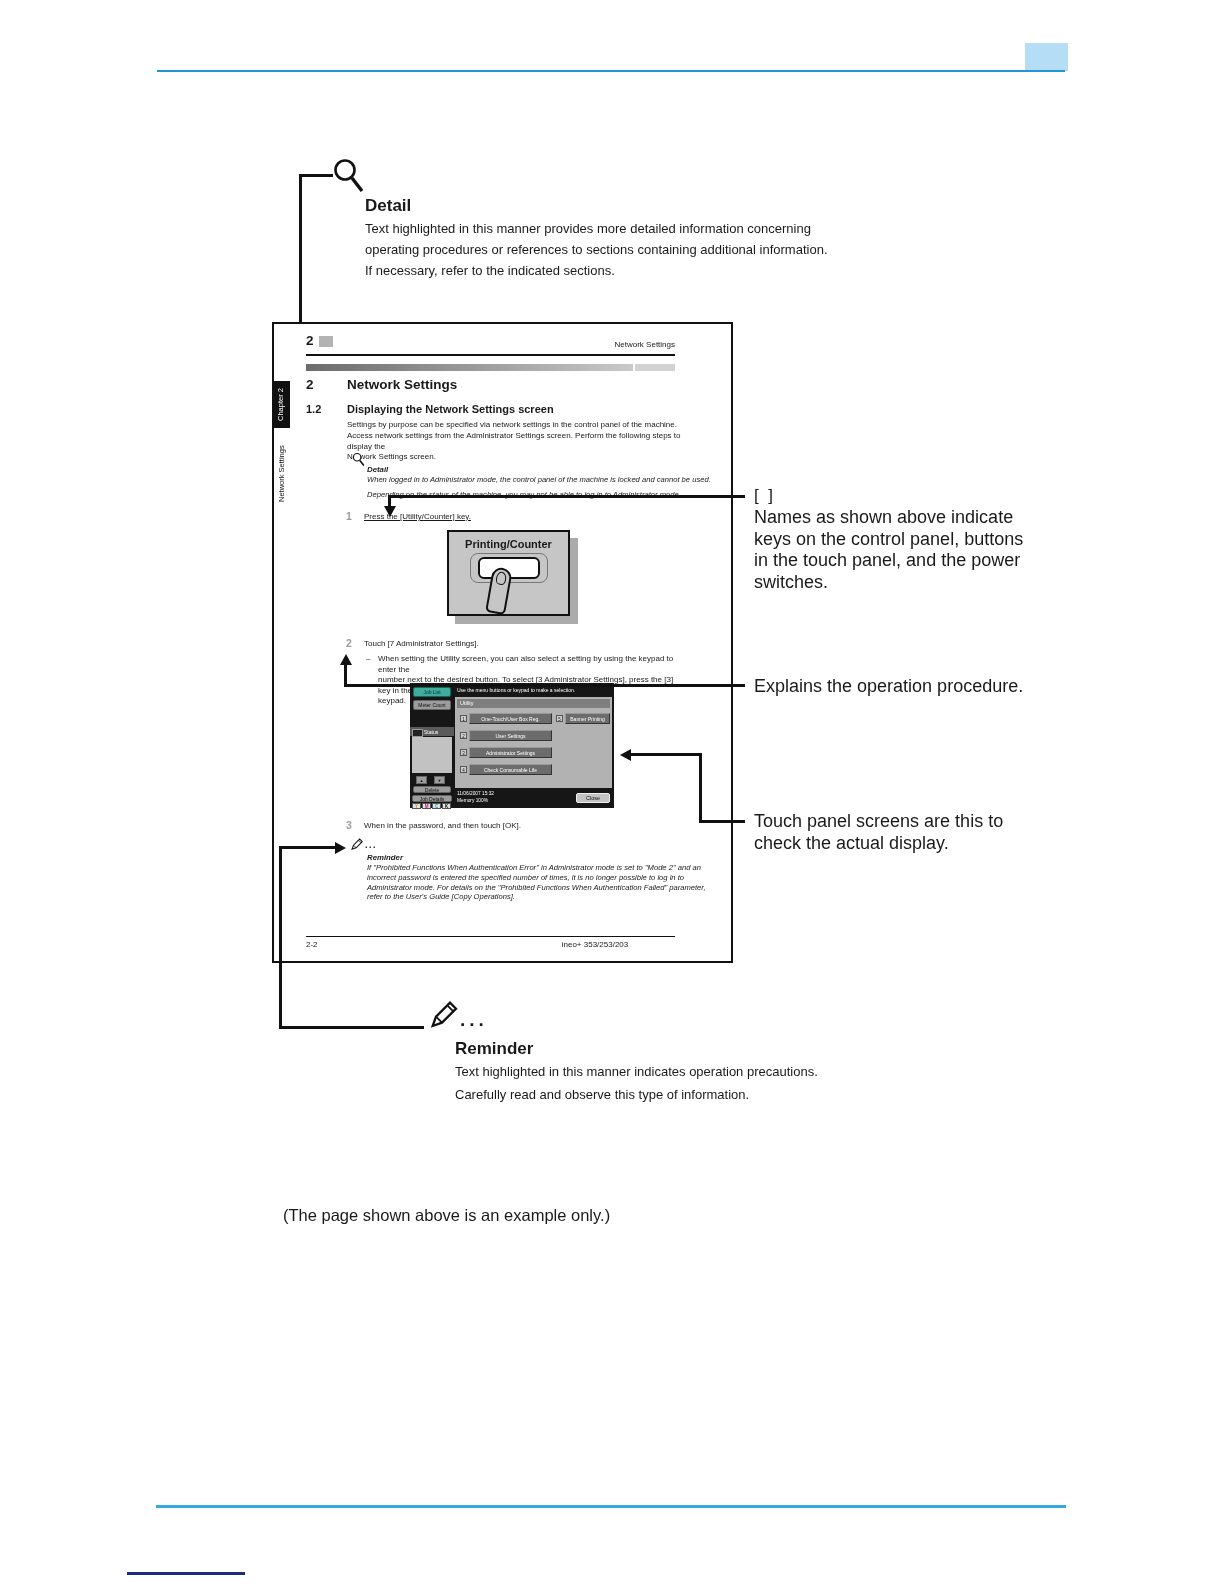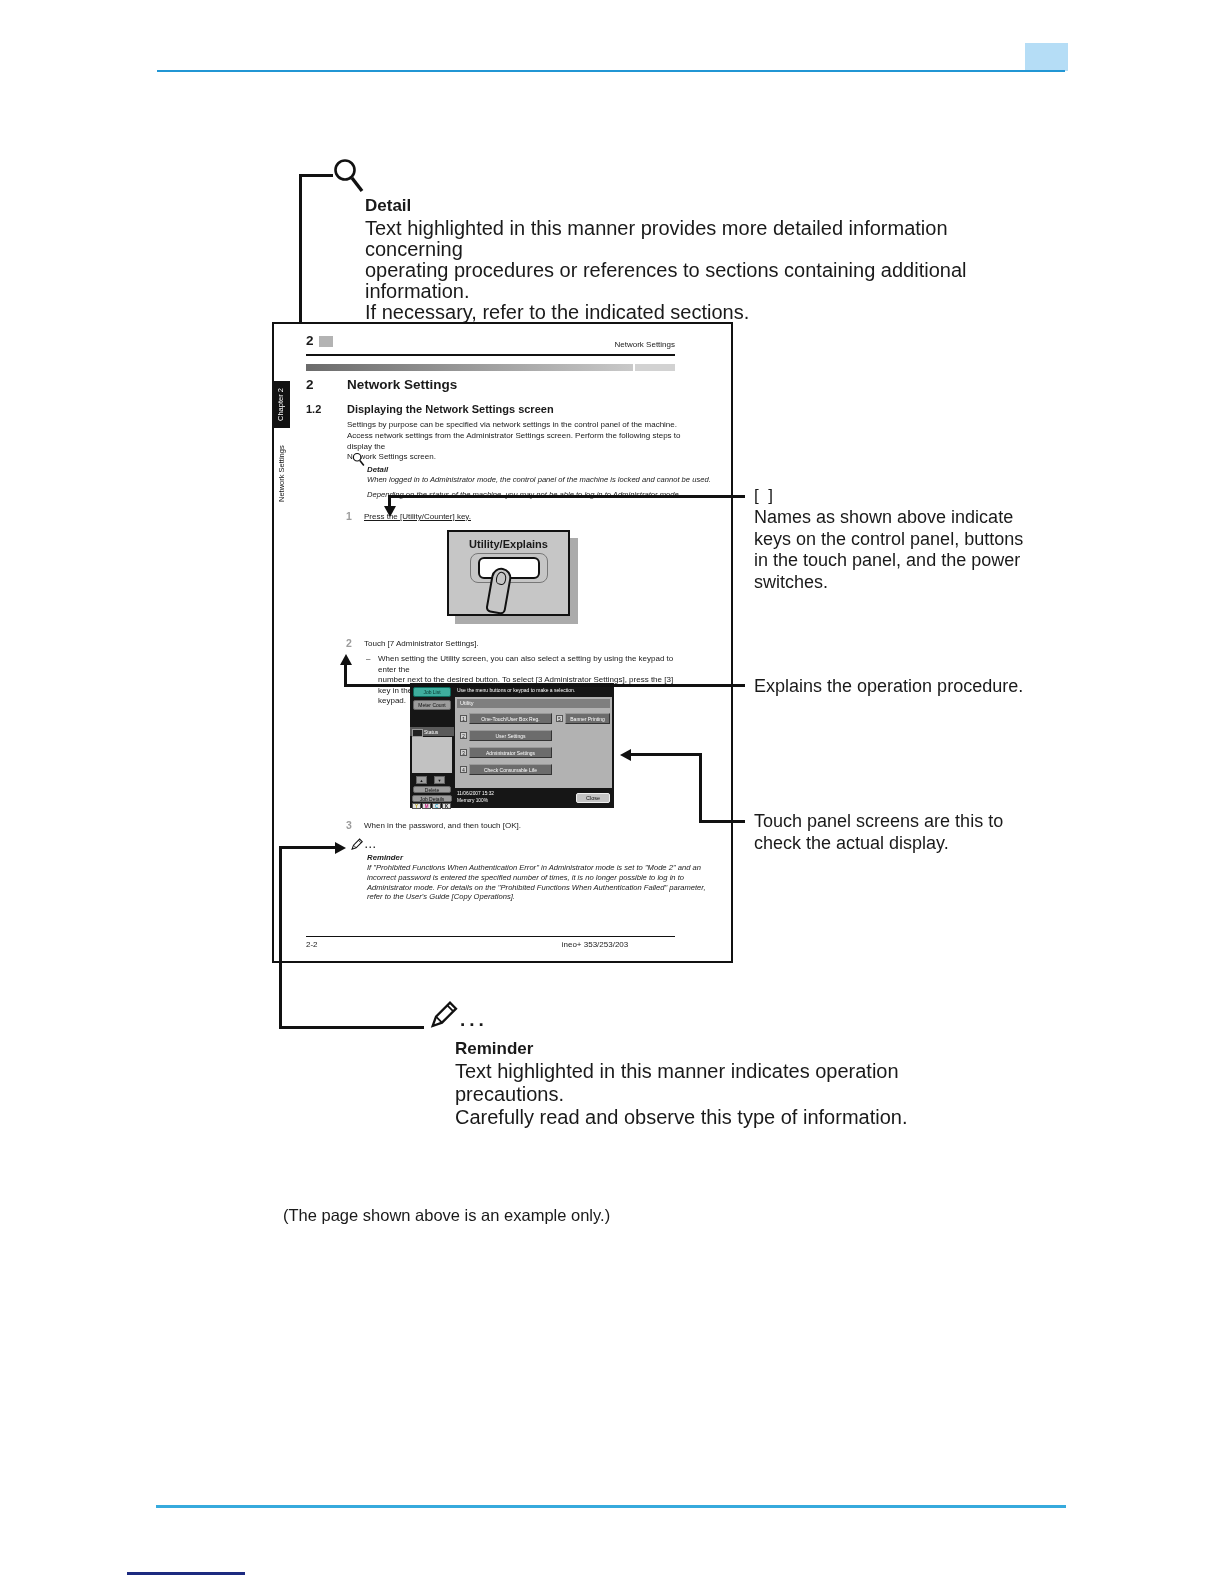--- a/index.html
+++ b/index.html
@@ -7,21 +7,21 @@
           font-family:"Liberation Sans",sans-serif;color:#1a1a1a;}
   .abs{position:absolute;}
   .line{position:absolute;background:#111;}
   
   .tri-r{position:absolute;width:0;height:0;border-top:6px solid transparent;border-bottom:6px solid transparent;border-left:11px solid #111;}
   .tri-l{position:absolute;width:0;height:0;border-top:6px solid transparent;border-bottom:6px solid transparent;border-right:11px solid #111;}
   .tri-u{position:absolute;width:0;height:0;border-left:6px solid transparent;border-right:6px solid transparent;border-bottom:11px solid #111;}
   .tri-d{position:absolute;width:0;height:0;border-left:6px solid transparent;border-right:6px solid transparent;border-top:11px solid #111;}
   
   .co-title{position:absolute;font-size:17px;font-weight:bold;}
-  .co-body{position:absolute;font-size:20px;line-height:21px;white-space:pre-line;}
+  .co-body{position:absolute;font-size:13px;line-height:21px;white-space:pre-line;}
   .ann{position:absolute;font-size:18px;line-height:21.5px;white-space:pre-line;}
   .dots-big{position:absolute;font-size:19px;font-weight:bold;letter-spacing:4px;}
   
   #mpage{position:absolute;left:272px;top:322px;width:461px;height:641px;border:2px solid #111;background:#fff;box-sizing:border-box;}
   #mpage .t8{font-size:8px;}
   .mp-h1{font-size:13.5px;font-weight:bold;}
   .mp-h2{font-size:11px;font-weight:bold;}
   .mp-body{font-size:8px;line-height:10.5px;white-space:pre-line;}
   .mp-it{font-size:7.6px;line-height:9.8px;font-style:italic;white-space:pre-line;}
   .mp-note-label{font-size:7.8px;font-weight:bold;font-style:italic;}
@@ -89,21 +89,21 @@
         </svg>
     </div>
     <div class="abs mp-note-label" style="left:93px;top:141px;">Detail</div>
     <div class="abs mp-it" style="left:93px;top:151px;">When logged in to Administrator mode, the control panel of the machine is locked and cannot be used.</div>
     <div class="abs mp-it" style="left:93px;top:166px;">Depending on the status of the machine, you may not be able to log in to Administrator mode.</div>
 
     <div class="abs step-num" style="left:72px;top:186px;">1</div>
     <div class="abs step-text" style="left:90px;top:188px;text-decoration:underline;">Press the [Utility/Counter] key.</div>
 
     <div id="keybox">
-      <div class="abs" style="left:0;top:6px;width:119px;text-align:center;font-size:11px;font-weight:bold;">Utility/Explains</div>
+      <div class="abs" style="left:0;top:6px;width:119px;text-align:center;font-size:11px;font-weight:bold;">Printing/Counter</div>
       <div class="abs" style="left:21px;top:21px;width:78px;height:30px;border:1.5px solid #777;border-radius:8px;box-sizing:border-box;"></div>
       <div class="abs" style="left:29px;top:25px;width:62px;height:22px;background:#fff;border:2px solid #111;border-radius:6px;box-sizing:border-box;"></div>
       <div class="abs" style="left:44px;top:36px;width:20px;height:46px;background:#c6c6c6;border:2px solid #111;border-radius:10px 10px 5px 5px;transform:rotate(10deg);transform-origin:top center;box-sizing:border-box;">
         <div class="abs" style="left:3px;top:2px;width:10px;height:13px;border:1.5px solid #111;border-radius:50% 50% 40% 40%;box-sizing:border-box;"></div>
       </div>
     </div>
 
     <div class="abs step-num" style="left:72px;top:313px;">2</div>
     <div class="abs step-text" style="left:90px;top:315px;">Touch [7 Administrator Settings].</div>
     <div class="abs step-text" style="left:92px;top:330px;">–</div>

